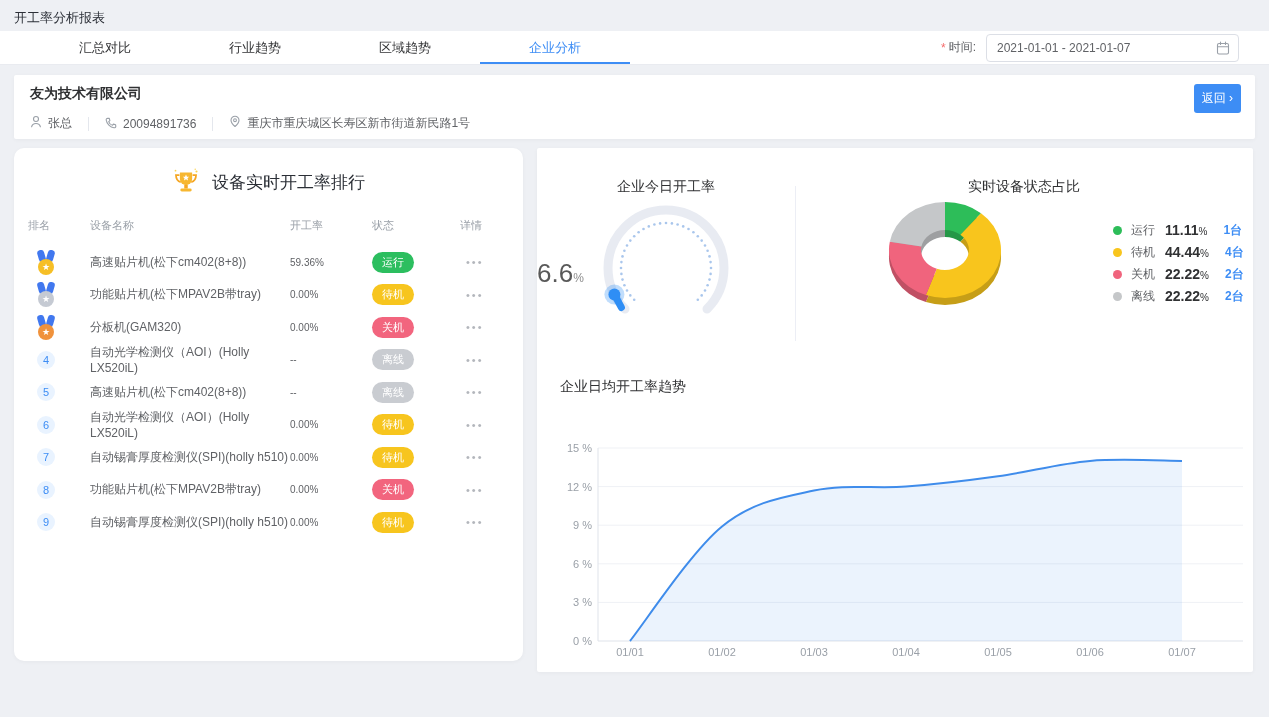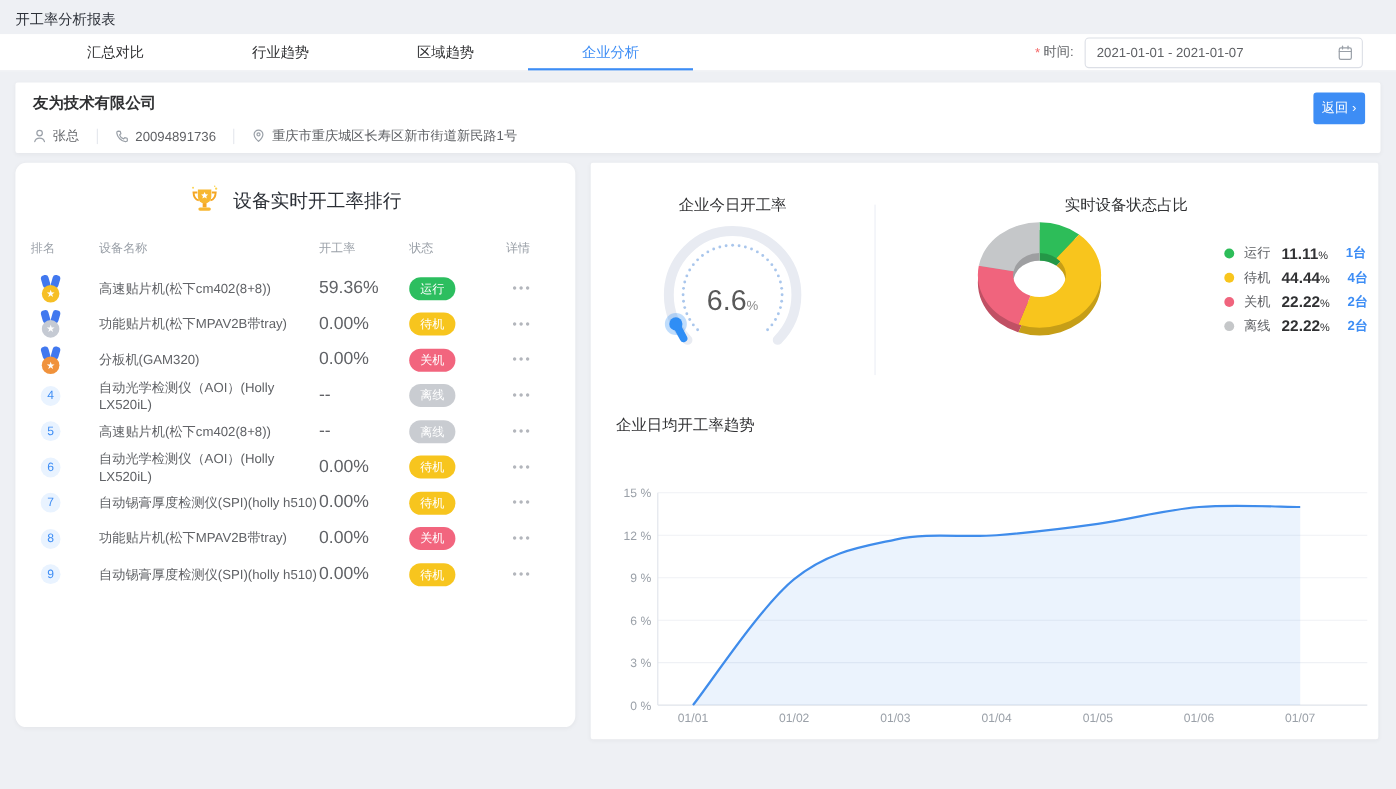--- a/index.html
+++ b/index.html
@@ -14,54 +14,54 @@
   .filter{margin-left:auto;display:flex;align-items:center;padding-right:30px}
   .req{color:#f56c6c;font-size:12px;margin-right:3px}
   .filter-label{font-size:12px;color:#606266;margin-right:10px}
   .date-input{position:relative;width:253px;height:28px;border:1px solid #dcdfe6;border-radius:4px;background:#fff;display:flex;align-items:center;padding:0 28px 0 10px;font-size:12px;color:#606266;cursor:pointer}
   .date-input svg{position:absolute;right:8px;top:6px}
   
   .company-card{position:absolute;left:14px;top:75px;width:1241px;height:64px;background:#fff;border-radius:2px;box-shadow:0 1px 4px rgba(0,0,0,.04)}
   .company-name{position:absolute;left:16px;top:10px;font-size:14px;font-weight:600;color:#303133}
   .back-btn{position:absolute;right:14px;top:9px;background:#3d8df5;color:#fff;font-size:12px;padding:6px 8px;border:none;border-radius:3px;cursor:pointer}
   .contact{position:absolute;left:16px;top:40px;display:flex;align-items:center;font-size:12px;color:#606266}
-  .contact .item{display:flex;align-items:center;gap:6px}
+  .contact .item{display:flex;align-items:flex-start;gap:6px}
   .contact .sep{width:1px;height:14px;background:#e4e7ed;margin:0 16px}
   .gicon{stroke:#9aa0a8;fill:none;stroke-width:1.1;stroke-linecap:round;stroke-linejoin:round}
   
   .left-card{position:absolute;left:14px;top:148px;width:509px;height:513px;background:#fff;border-radius:10px;box-shadow:0 1px 4px rgba(0,0,0,.04)}
   .right-card{position:absolute;left:537px;top:148px;width:716px;height:524px;background:#fff;border-radius:2px;box-shadow:0 1px 4px rgba(0,0,0,.04)}
   
   .rank-header{display:flex;align-items:center;justify-content:center;gap:12px;margin-top:20px}
   .rank-title{font-size:17px;color:#2b2f36}
   .thead,.trow{display:grid;grid-template-columns:62px 200px 82px 88px 49px;align-items:center;padding:0 14px}
   .thead{margin-top:18px;height:22px;font-size:11px;color:#9aa0a8}
   .trow{height:32.5px;font-size:12px;color:#606266}
-  .col-rate{font-size:16px}
+  .col-rate{font-size:10px}
   .rank-num{display:inline-block;width:18px;height:18px;border-radius:50%;background:#e9f3ff;color:#3d8df5;font-size:11px;line-height:18px;text-align:center;margin-left:9px}
   .medal{position:relative;display:inline-block;width:20px;height:25px;margin-left:8px;vertical-align:middle}
   .medal::before,.medal::after{content:"";position:absolute;top:0;width:7px;height:12px;border-radius:3px;background:#4178ef}
   .medal::before{left:2px;transform:rotate(-16deg)}
   .medal::after{right:2px;transform:rotate(16deg)}
   .medal .disc{position:absolute;left:2px;bottom:0;width:16px;height:16px;border-radius:50%;color:#fff;font-size:9px;line-height:16px;text-align:center;z-index:1}
   .medal.gold .disc{background:#f6bf26}
   .medal.silver .disc{background:#c5cad3}
   .medal.bronze .disc{background:#f0923c}
   .badge{display:inline-block;min-width:42px;padding:3px 8px;border-radius:11px;font-size:11px;color:#fff;text-align:center}
   .badge[data-k="run"]{background:#2cbe5f}
   .badge[data-k="standby"]{background:#f7c51e}
   .badge[data-k="off"]{background:#f2657e}
   .badge[data-k="offline"]{background:#c9ccd1}
   .dots{color:#b3b6bc;font-size:11px;letter-spacing:2px;cursor:pointer;margin-left:6px}
   
   .gauge-sec{position:absolute;left:0;top:0;width:258px;height:215px}
   .sec-title{font-size:14px;color:#303133;text-align:center}
   .gauge-sec .sec-title{margin-top:30px}
   .gauge-wrap{position:absolute;left:34px;top:42px}
-  .gauge-value{position:absolute;left:0;right:0;top:110px;text-align:center;font-size:26px;color:#595959}
+  .gauge-value{position:absolute;left:0;right:0;top:110px;text-align:left;font-size:26px;color:#595959}
   .gauge-value .pct{font-size:12px;color:#8c8c8c}
   .vdivider{position:absolute;left:258px;top:38px;width:1px;height:155px;background:#eceef5}
   .pie-sec{position:absolute;left:258px;top:0;right:0;height:215px}
   .pie-sec .sec-title{margin-top:30px}
   #pie-svg{position:absolute;left:70px;top:40px}
   .legend{position:absolute;left:318px;top:71px}
   .legend-item{display:flex;align-items:center;height:22px;cursor:pointer}
   .legend-dot{width:9px;height:9px;border-radius:50%;margin-right:9px}
   .legend-label{font-size:12px;color:#606266;width:34px}
   .legend-pct{font-size:14px;font-weight:700;color:#303133}

